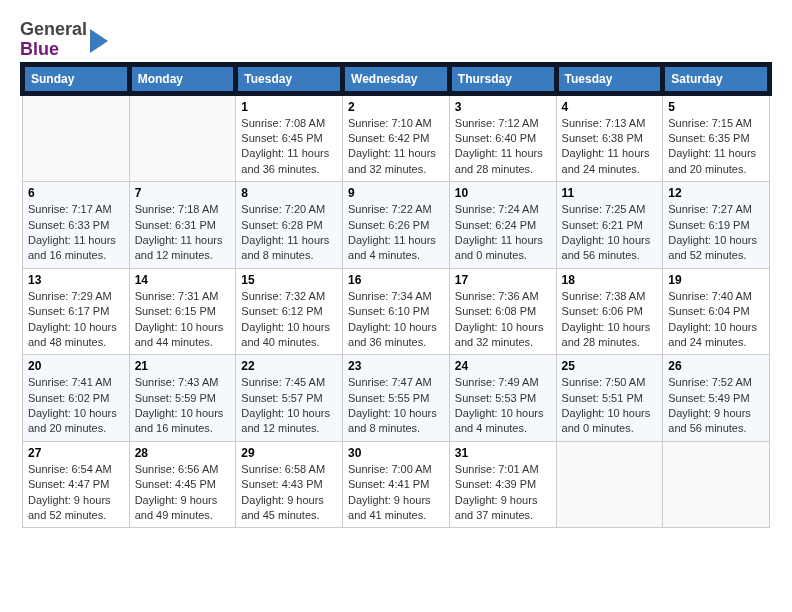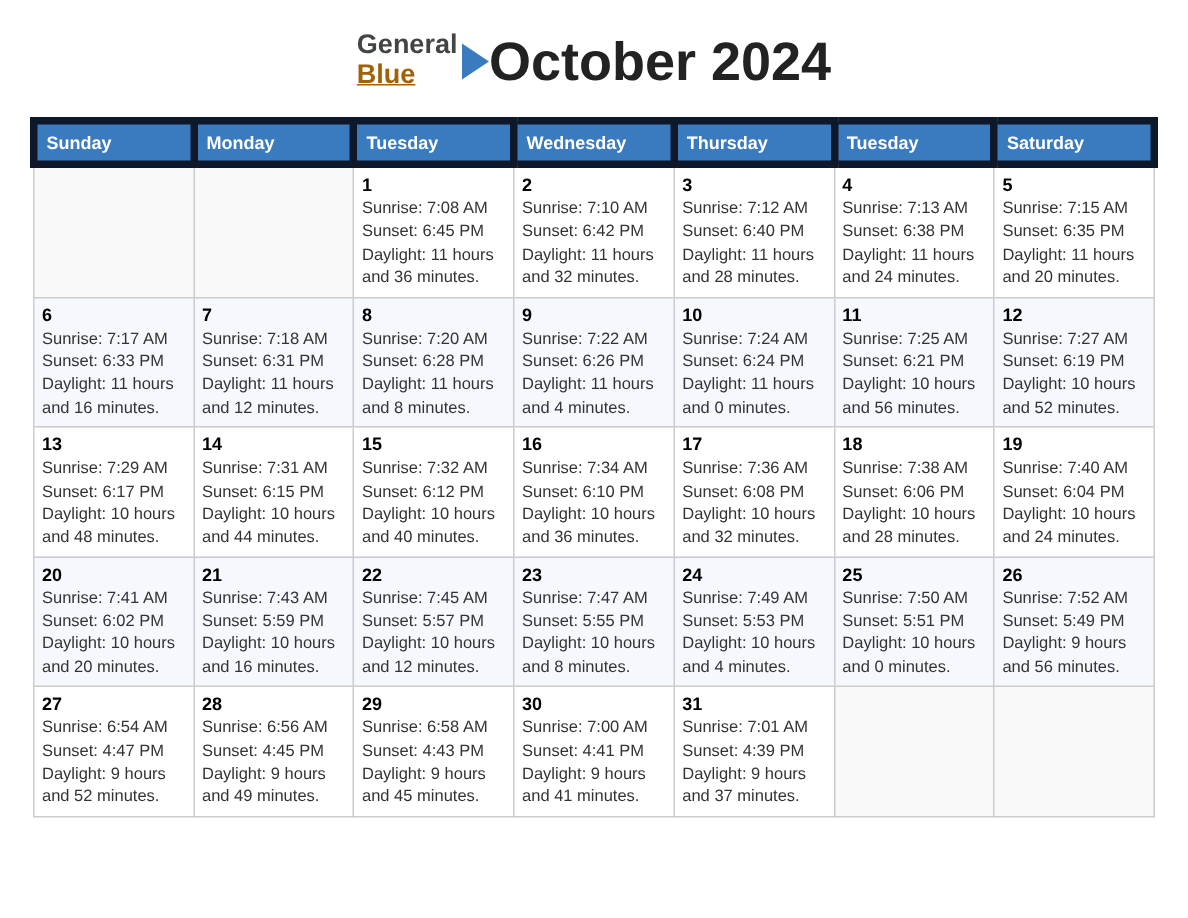--- a/index.html
+++ b/index.html
@@ -8,37 +8,37 @@
       background: #fff;
       width: 792px;
       min-height: 612px;
     }
     .page {
       width: 792px;
       padding: 20px 20px 10px 20px;
     }
     .header {
       display: flex;
-      justify-content: center;
+      justify-content: space-between;
       align-items: flex-start;
-      margin-bottom: 16px;
+      margin-bottom: 2px;
     }
     .logo {
       display: flex;
       align-items: center;
     }
     .logo-text {
       display: flex;
       flex-direction: column;
       font-size: 18px;
       font-weight: bold;
       line-height: 1.1;
     }
     .logo-text .general { color: #444; }
-    .logo-text .blue { color: #a16207; text-decoration: underline; }
+    .logo-text .blue { color: #701a75; }
     .logo-arrow {
       width: 0;
       height: 0;
       border-style: solid;
       border-width: 12px 0 12px 18px;
       border-color: transparent transparent transparent #3a7abf;
       margin-left: 3px;
       margin-top: 2px;
     }
     .title-block {
@@ -100,21 +100,20 @@
 <div class="page">
   <div class="header">
     <div class="logo">
       <div class="logo-text">
         <span class="general">General</span>
         <span class="blue">Blue</span>
       </div>
       <div class="logo-arrow"></div>
     </div>
     <div class="title-block">
-      <h1>October 2024</h1>
     </div>
   </div>
 
   <table>
     <thead>
       <tr>
       <th>Sunday</th>
           <th>Monday</th>
           <th>Tuesday</th>
           <th>Wednesday</th>

